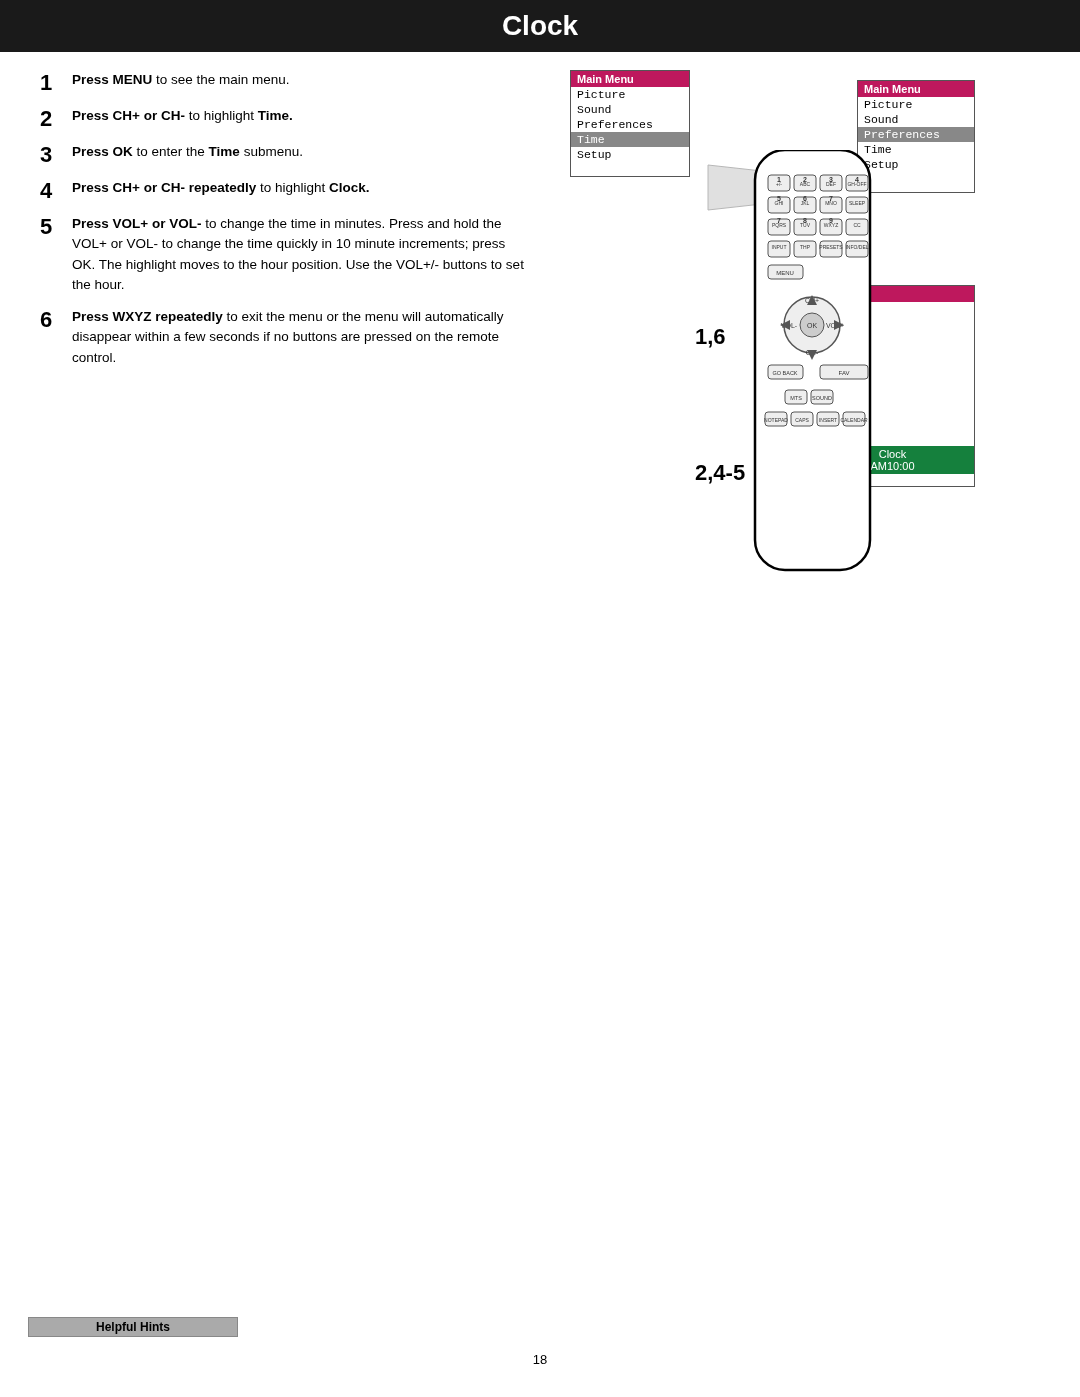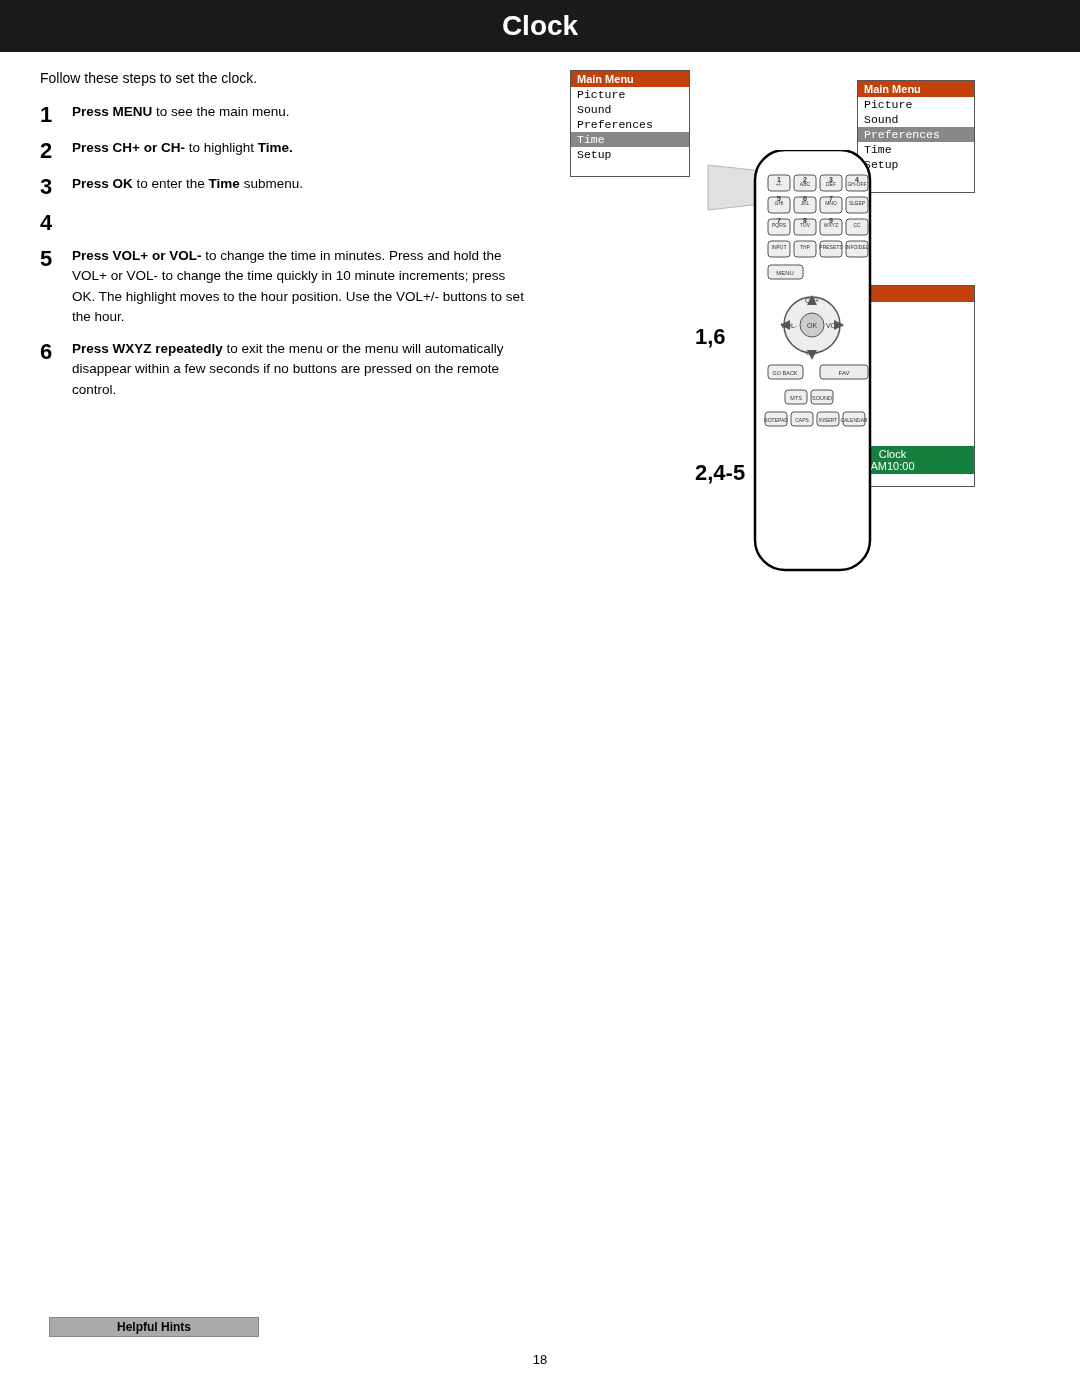--- a/index.html
+++ b/index.html
@@ -77,21 +77,21 @@
     }
 
     
     .menu-box {
       border: 1.5px solid #555;
       background: #fff;
       font-size: 11.5px;
     }
 
     .menu-box .menu-header {
-      background: #c2410c;
+      background: #be185d;
       color: #fff;
       padding: 2px 6px;
       font-weight: bold;
       font-size: 11px;
     }
 
     .menu-box .menu-item {
       padding: 1px 6px;
       font-size: 11.5px;
       font-family: Liberation Mono, monospace;
@@ -188,21 +188,20 @@
 </head>
 <body>
 
 <div class="title-bar">
   <span>Clock</span>
 </div>
 
 <div class="content-area">
 
   <div class="left-col">
-    <p class="intro-text">Follow these steps to set the clock.</p>
 
     <ol class="steps">
 
       <li class="step">
         <span class="step-num">1</span>
         <span class="step-text">
           <b>Press MENU</b> to see the main menu.
         </span>
       </li>
 
@@ -215,20 +214,23 @@
 
       <li class="step">
         <span class="step-num">3</span>
         <span class="step-text">
           <b>Press OK</b> to enter the <b>Time</b> submenu.
         </span>
       </li>
 
       <li class="step">
         <span class="step-num">4</span>
+        <span class="step-text">
+          <b>Press CH+ or CH- repeatedly</b> to highlight <b>Clock.</b>
+        </span>
       </li>
 
       <li class="step">
         <span class="step-num">5</span>
         <span class="step-text">
           <b>Press VOL+ or VOL-</b> to change the time in minutes. Press and hold the VOL+ or VOL- to change the time quickly in 10 minute increments; press OK. The highlight moves to the hour position. Use the VOL+/- buttons to set the hour.
         </span>
       </li>
 
       <li class="step">
@@ -408,17 +410,17 @@
         <text x="103" y="272" font-size="5" text-anchor="middle" fill="#333">INSERT</text>
         <rect x="118" y="262" width="22" height="14" rx="3" fill="#eee" stroke="#555" stroke-width="1"></rect>
         <text x="129" y="272" font-size="5" text-anchor="middle" fill="#333">CALENDAR</text>
 
       </svg>
 
     </div>
   </div>
 </div>
 
-<div class="hints-box" style="position: absolute; bottom: 60px; left: 49px; width: 210px;">
+<div class="hints-box" style="position: absolute; bottom: 60px; left: 28px; width: 210px;">
   <div class="hints-header">Helpful Hints</div>
 </div>
 
 <div class="page-num">18</div>
 
 </body></html>

